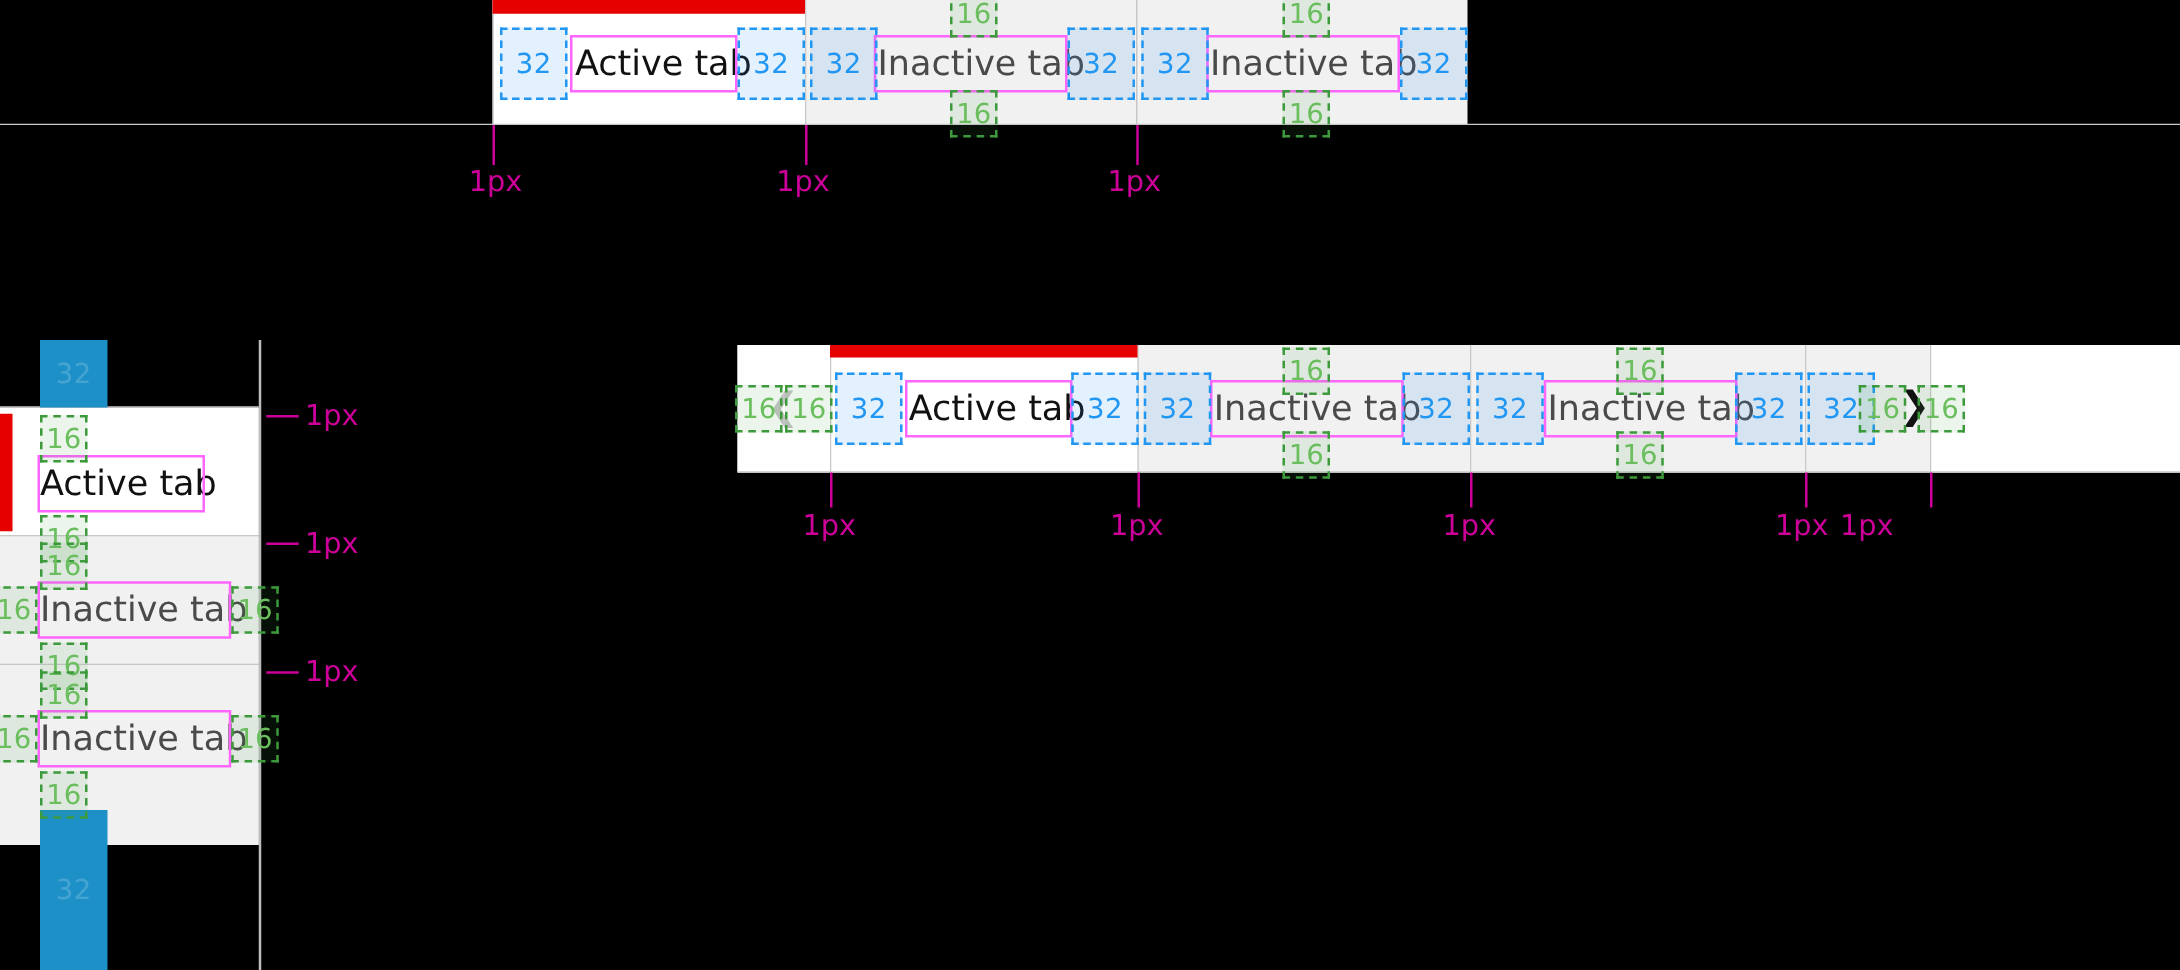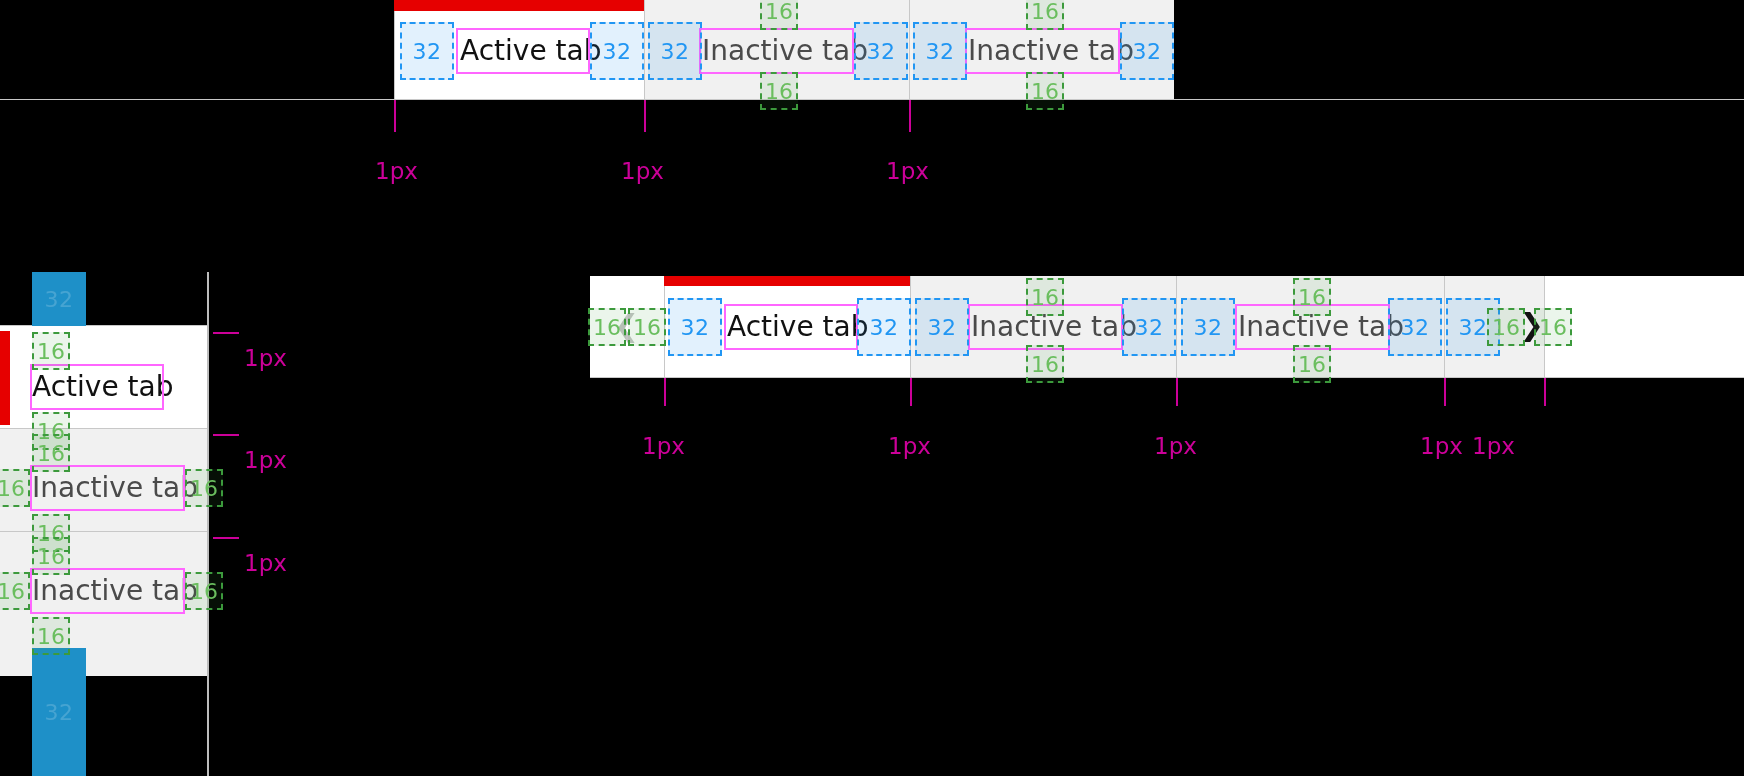--- a/index.html
+++ b/index.html
@@ -42,21 +42,20 @@
     position: absolute;
     background: #cc0099;
     z-index: 50;
   }
   .px-label {
     position: absolute;
     color: #cc0099;
     font-size: 23px;
     z-index: 50;
     white-space: nowrap;
-    margin-top: 25px;
   }
 
   
   .panel { position: absolute; z-index: 10; }
   .strip-h { background: #f1f1f1; }
   .tab-h { position: absolute; top: 0; height: 100%; }
   .tab-h.active { background: #ffffff; }
   .tab-h.inactive { background: #f1f1f1; }
   .redbar { position: absolute; background: #e60000; z-index: 22; }
   .vline { position: absolute; background: #c8c8c8; width: 1px; z-index: 20; }

